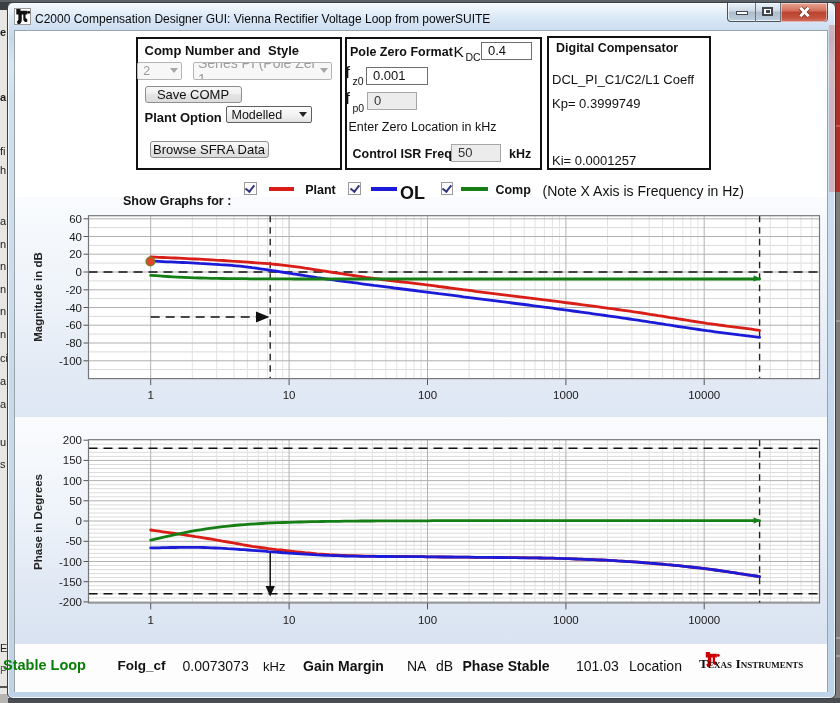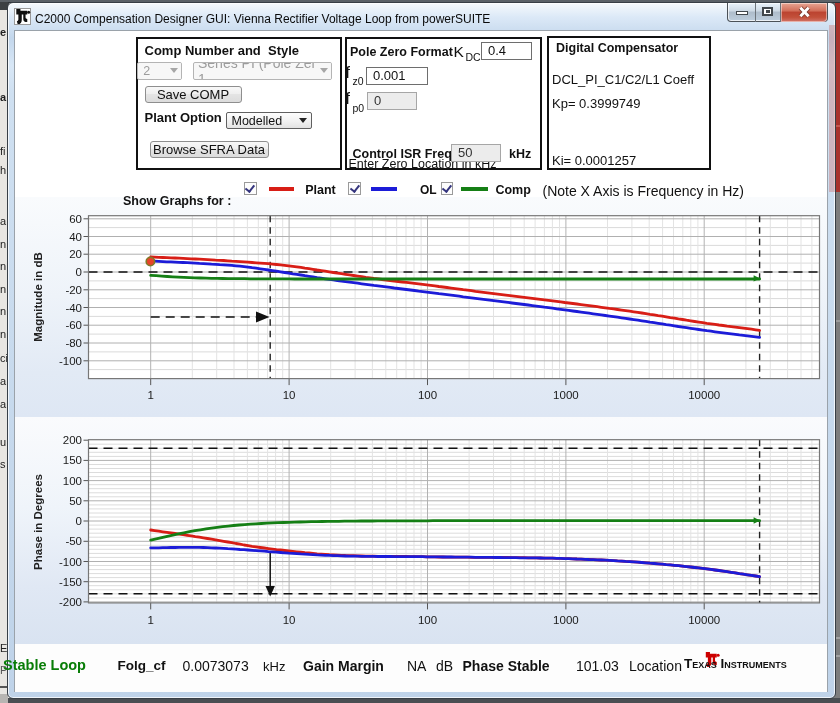--- a/index.html
+++ b/index.html
@@ -106,52 +106,52 @@
 
 <div class="blab" style="left:144.5px;top:42.5px;">Comp Number and&nbsp; Style</div>
 <div class="dd dis" style="left:137.3px;top:62px;width:45px;height:17.5px;">2<span class="ar">
       <i></i>
     </span></div>
 <div class="dd dis" style="left:193px;top:62px;width:139px;height:17.5px;font-size:14px;padding-left:4px;">Series PI (Pole Zero 1<span class="ar">
       <i></i>
     </span></div>
 <div class="btn" style="left:144.5px;top:86px;width:97px;height:16.5px;">Save COMP</div>
 <div class="blab" style="left:144.5px;top:110px;">Plant Option</div>
-<div class="dd" style="left:225.5px;top:112px;width:86px;height:17px;">Modelled<span class="ar" style="background:transparent;">
+<div class="dd" style="left:225.5px;top:106px;width:86px;height:17px;">Modelled<span class="ar" style="background:transparent;">
       <i></i>
     </span></div>
 <div class="btn" style="left:149.5px;top:140.5px;width:119px;height:17px;">Browse SFRA Data</div>
 
 <div class="blab" style="left:350px;top:45px;font-size:12.5px;">Pole Zero Format</div>
 <div class="rlab" style="left:453.5px;top:42.5px;font-size:15.5px;">K</div>
 <div class="rlab" style="left:465.5px;top:50.5px;font-size:10.5px;">DC</div>
 <div class="inp" style="left:481px;top:42px;width:51px;height:17.5px;">0.4</div>
 <div class="rlab" style="left:345.5px;top:64px;font-size:16px;">f</div>
 <div class="rlab" style="left:352.5px;top:75px;font-size:10.5px;">z0</div>
 <div class="inp" style="left:366px;top:66.5px;width:62px;height:18px;">0.001</div>
 <div class="rlab" style="left:345.5px;top:90px;font-size:16px;">f</div>
 <div class="rlab" style="left:352.5px;top:101.5px;font-size:10.5px;">p0</div>
 <div class="inp dis" style="left:367px;top:91.5px;width:50px;height:18.5px;">0</div>
-<div class="rlab" style="left:348.5px;top:119.5px;font-size:12.5px;margin-top:37px;">Enter Zero Location in kHz</div>
+<div class="rlab" style="left:348.5px;top:119.5px;font-size:12.5px;">Enter Zero Location in kHz</div>
 <div class="blab" style="left:352.5px;top:147px;font-size:12.5px;">Control ISR Freq</div>
 <div class="inp dis" style="left:451px;top:143.5px;width:50px;height:18.5px;">50</div>
 <div class="blab" style="left:509px;top:147px;font-size:12.5px;">kHz</div>
 
 <div class="blab" style="left:556px;top:41px;font-size:12.5px;">Digital Compensator</div>
 <div class="rlab" style="left:552px;top:72px;">DCL_PI_C1/C2/L1 Coeff</div>
 <div class="rlab" style="left:552px;top:96px;">Kp= 0.3999749</div>
 <div class="rlab" style="left:552px;top:110px;margin-top:43px;">Ki= 0.0001257</div>
 
 <div class="blab" style="left:123px;top:182.5px;font-size:12.5px;margin-top:11px;">Show Graphs for :</div>
 <div class="cb" style="left:244px;top:182px;"></div>
 <div class="seg" style="left:269px;top:187.2px;width:25.3px;background:#d81e16;"></div>
 <div class="blab" style="left:305.2px;top:182.5px;font-size:12.5px;">Plant</div>
 <div class="cb" style="left:348.4px;top:182px;"></div>
 <div class="seg" style="left:371.4px;top:187.2px;width:25.3px;background:#1c1cd8;"></div>
-<div class="blab" style="left:420px;top:182.5px;font-size:12px;">OL</div>
+<div class="blab" style="left:400px;top:182.5px;font-size:18px;">OL</div>
 <div class="cb" style="left:440.5px;top:182px;"></div>
 <div class="seg" style="left:461.4px;top:187.2px;width:26.8px;background:#157f15;"></div>
 <div class="blab" style="left:495.4px;top:182.5px;font-size:12.5px;">Comp</div>
 <div class="rlab" style="left:542.5px;top:183px;font-size:14px;">(Note X Axis is Frequency in Hz)</div>
 
 <div class="abs" style="left:14px;top:197px;"><svg id="plots" width="814" height="447" viewBox="14 197 814 447">
 <style>
  .tk{font:11.5px "Liberation Sans",sans-serif;fill:#1a1a1a;}
  .al{font:bold 11.5px "Liberation Sans",sans-serif;fill:#222;}
 </style>
@@ -234,14 +234,14 @@
 <div class="blab" style="left:303px;top:657.5px;font-size:14px;">Gain Margin</div>
 <div class="rlab" style="left:407px;top:657.5px;font-size:14px;">NA</div>
 <div class="rlab" style="left:436px;top:657.5px;font-size:14px;">dB</div>
 <div class="blab" style="left:462.5px;top:657.5px;font-size:14px;">Phase Stable</div>
 <div class="rlab" style="left:576px;top:657.5px;font-size:14px;">101.03</div>
 <div class="rlab" style="left:629px;top:657.5px;font-size:14px;">Location</div>
 <svg style="position:absolute;left:705px;top:651px" width="15" height="17" viewBox="0 0 15 18">
     <path d="M0.4,1.0 L4.8,1.0 L4.8,3.0 L12.0,3.0 L12.0,6.8 L10.2,6.8 L10.2,9.8 C10.2,11.0 10.9,11.6 12.0,11.6 L12.0,14.8 C10.4,15.1 8.9,14.6 8.2,13.4 C7.9,12.8 7.8,12.2 7.8,11.4 L7.8,6.8 L6.2,6.8 L6.2,12.6 C6.2,15.5 4.5,17.3 1.8,17.0 L1.0,13.9 C2.1,13.8 2.6,13.2 2.6,12.0 L2.6,6.8 L0.4,6.8 Z" fill="#cc0000"></path>
     <circle cx="13.5" cy="4.6" r="1.6" fill="#cc0000"></circle>
   </svg>
-<div class="abs" style="left:684px;top:655.5px;font-family:Liberation Sans, sans-serif;font-size:13.5px;
+<div class="abs" style="left:699px;top:655.5px;font-family:Liberation Serif, serif;font-size:13.5px;
  font-weight:bold;color:#111;font-variant:small-caps;">Texas Instruments</div>
 
 </body></html>

